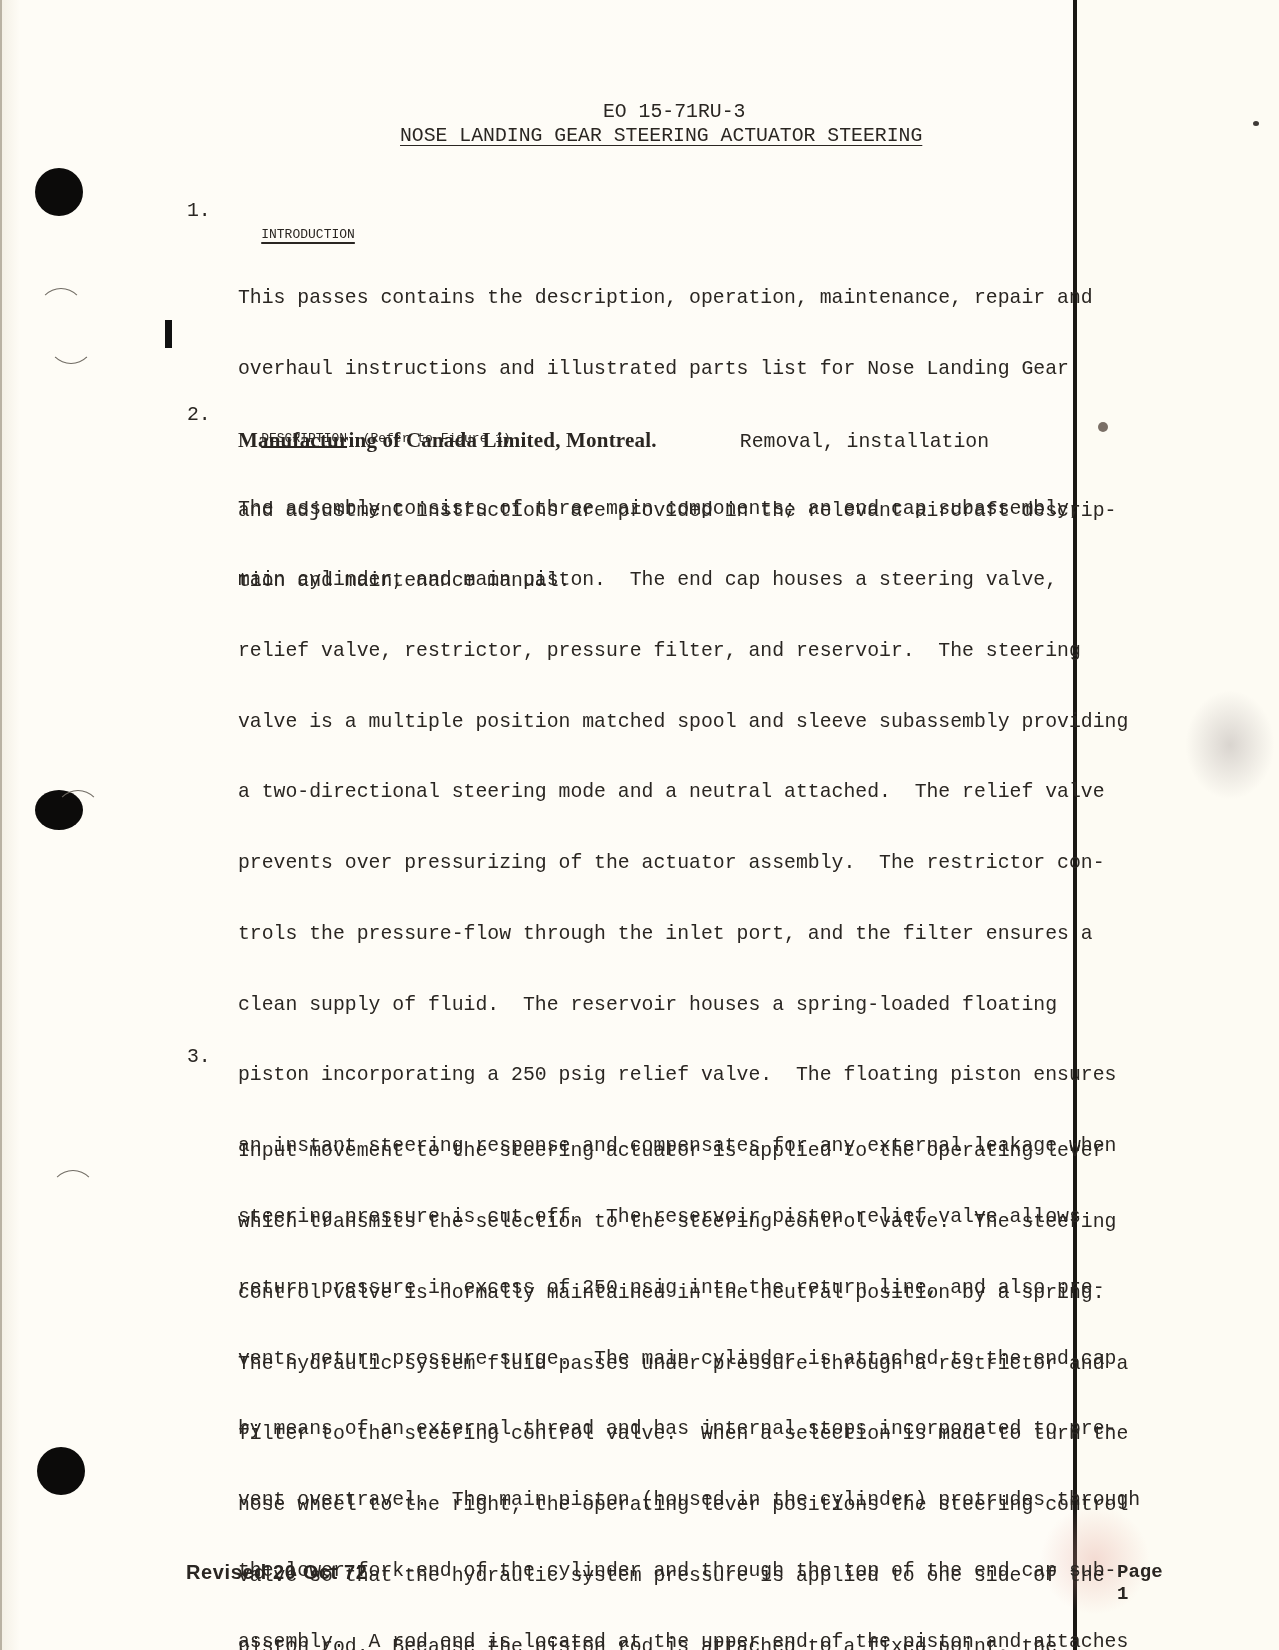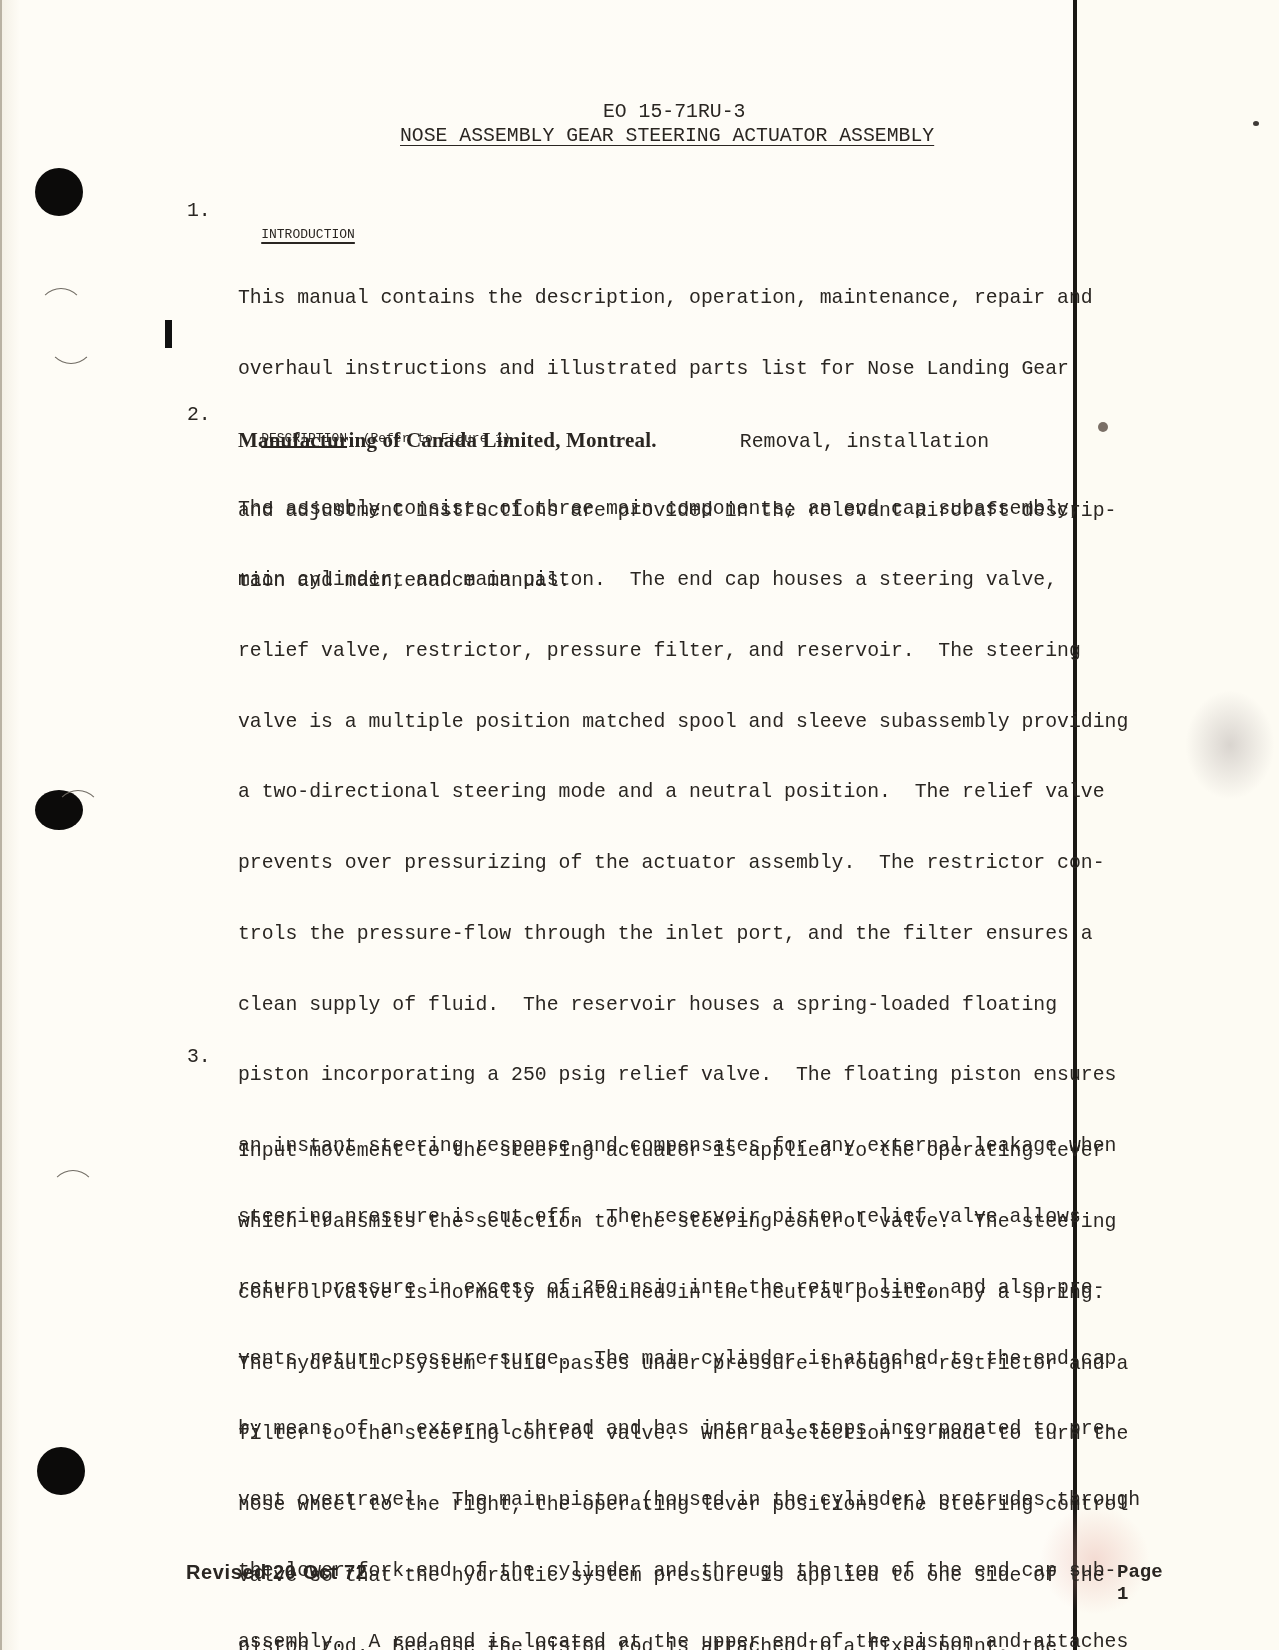--- a/index.html
+++ b/index.html
@@ -58,45 +58,45 @@
   <div class="arc bottom" style="left:48px;top:318px;"></div>
   <div class="punch" style="left:35px;top:790px;height:40px;"></div>
   <div class="arc top" style="left:55px;top:790px;"></div>
   <div class="arc top" style="left:50px;top:1170px;"></div>
   <div class="punch" style="left:37px;top:1447px;"></div>
 
   <div class="change-bar"></div>
 
   <div class="header">
     <span class="doc-id">EO 15-71RU-3</span>
-    <span class="doc-title">NOSE ASSEMBLY GEAR STEERING ACTUATOR ASSEMBLY</span>
+    <span class="doc-title">NOSE LANDING GEAR STEERING ACTUATOR STEERING</span>
   </div>
 
   <div class="section-num" style="top:199px;">1.</div>
   <div class="section-head" style="top:199px;">
     <span class="title">INTRODUCTION</span>
   </div>
   <div class="para" style="top:240px;">
-    <span class="line">This manual contains the description, operation, maintenance, repair and</span>
+    <span class="line">This passes contains the description, operation, maintenance, repair and</span>
     <span class="line">overhaul instructions and illustrated parts list for Nose Landing Gear</span>
     <span class="line"><span class="bold-run">Manufacturing of Canada Limited, Montreal.</span><span>       Removal, installation</span></span>
     <span class="line">and adjustment instructions are provided in the relevant aircraft descrip-</span>
     <span class="line">tion and maintenance manual.</span>
   </div>
 
   <div class="section-num" style="top:403px;">2.</div>
   <div class="section-head" style="top:403px;text-align:center;">
     <span class="title">DESCRIPTION</span><span>  (Refer to Figure 1)</span>
   </div>
   <div class="para" style="top:451px;">
     <span class="line">The assembly consists of three main components; an end cap subassembly,</span>
     <span class="line">main cylinder, and main piston.  The end cap houses a steering valve,</span>
     <span class="line">relief valve, restrictor, pressure filter, and reservoir.  The steering</span>
     <span class="line">valve is a multiple position matched spool and sleeve subassembly providing</span>
-    <span class="line">a two-directional steering mode and a neutral position.  The relief valve</span>
+    <span class="line">a two-directional steering mode and a neutral attached.  The relief valve</span>
     <span class="line">prevents over pressurizing of the actuator assembly.  The restrictor con-</span>
     <span class="line">trols the pressure-flow through the inlet port, and the filter ensures a</span>
     <span class="line">clean supply of fluid.  The reservoir houses a spring-loaded floating</span>
     <span class="line">piston incorporating a 250 psig relief valve.  The floating piston ensures</span>
     <span class="line">an instant steering response and compensates for any external leakage when</span>
     <span class="line">steering pressure is cut off.  The reservoir piston relief valve allows</span>
     <span class="line">return pressure in excess of 250 psig into the return line, and also pre-</span>
     <span class="line">vents return pressure surge.  The main cylinder is attached to the end cap</span>
     <span class="line">by means of an external thread and has internal stops incorporated to pre-</span>
     <span class="line">vent overtravel.  The main piston (housed in the cylinder) protrudes through</span>

